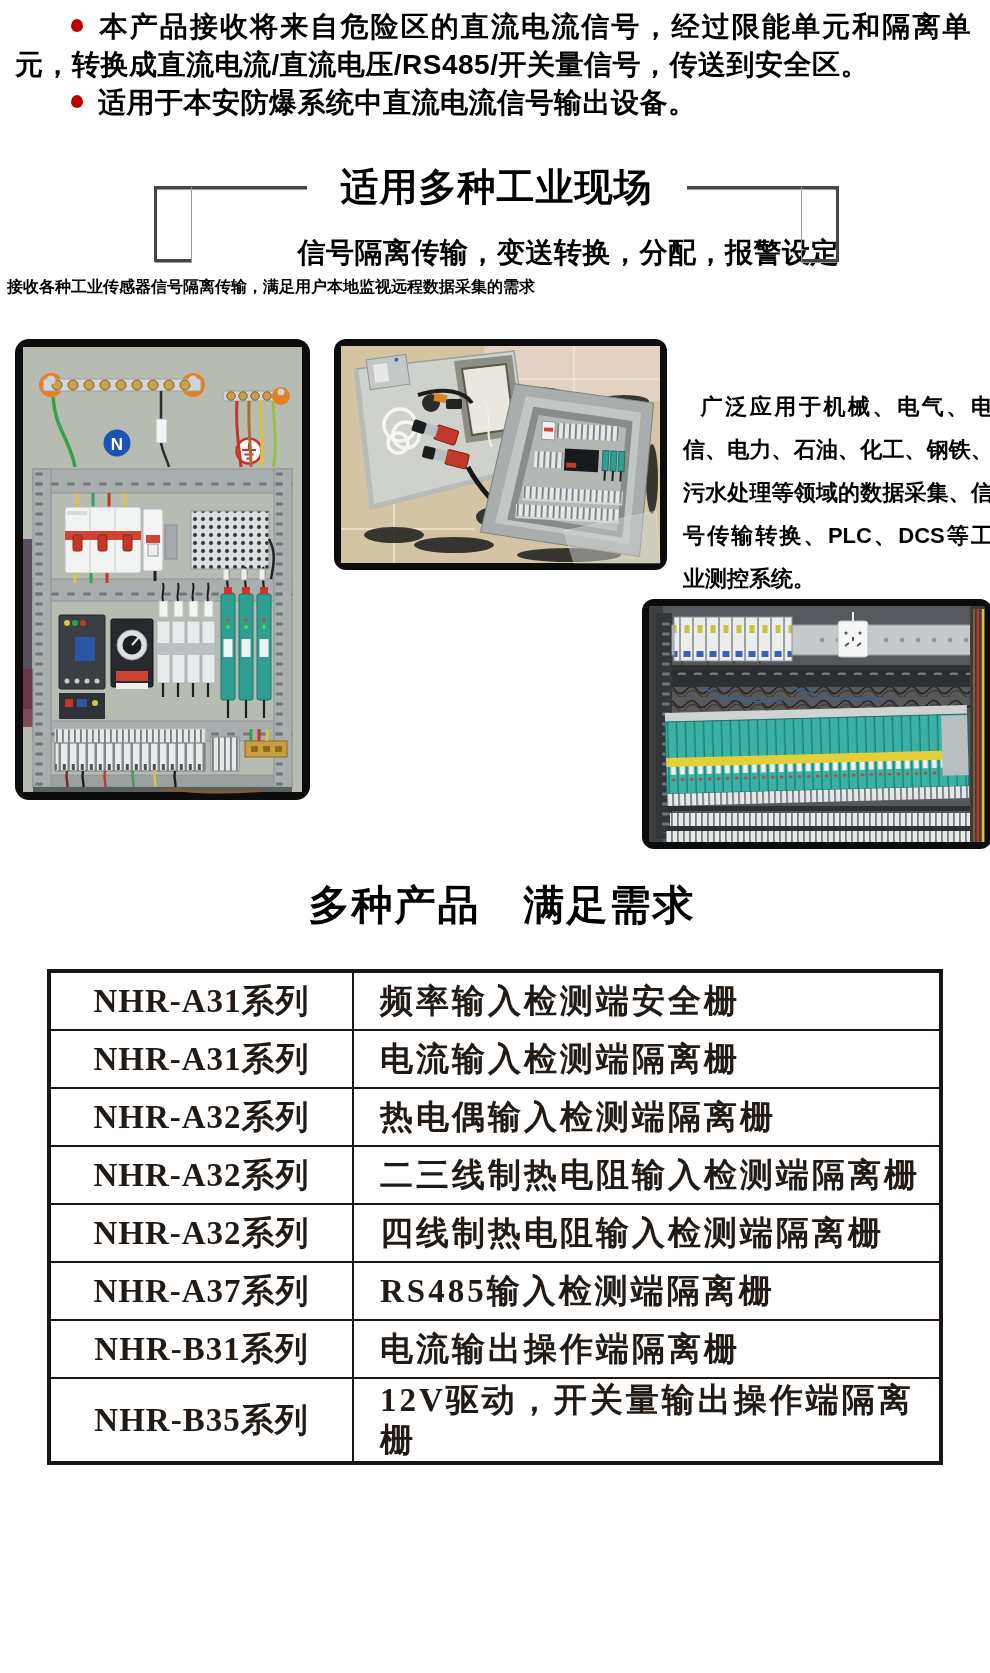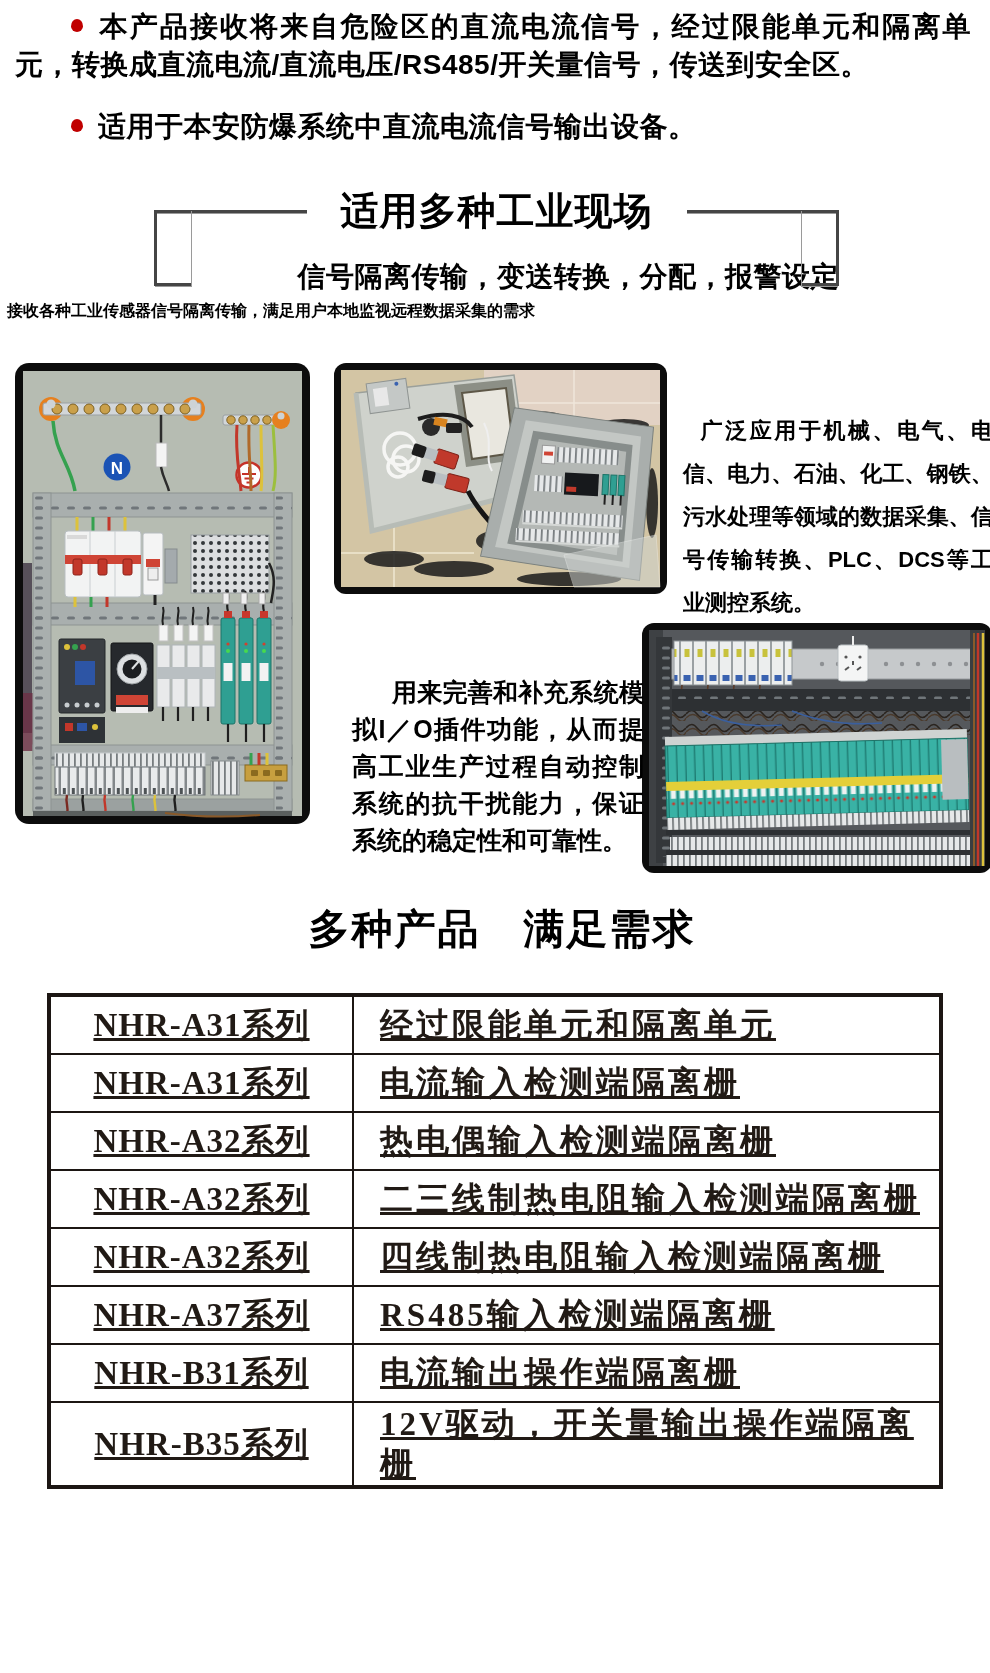--- a/index.html
+++ b/index.html
@@ -2,21 +2,21 @@
 <html><head>
 <meta charset="utf-8">
 <style>
   html,body{margin:0;padding:0;background:#ffffff;}
   .page{position:relative;width:990px;height:1673px;background:#fff;overflow:hidden;
         font-family:"Liberation Sans","DejaVu Sans",sans-serif;color:#000;padding-left:7px;}
   
   .intro{padding-top:8px;}
   .bullet-item{margin:0 26px 0 8px;font-size:28px;font-weight:bold;line-height:38px;
                letter-spacing:.5px;text-align:justify;}
-  .bullet-item + .bullet-item{margin-top:24px;}
+  .bullet-item + .bullet-item{}
   .dot{display:inline-block;width:12px;height:13px;border-radius:50% 50% 50% 50%/55% 55% 45% 45%;
        background:#c00000;margin-left:56px;margin-right:15px;transform:translateY(-4px);}
   
   .bracket-box{position:relative;width:685px;margin:41px 0 0 147px;}
   .bb-titlerow{display:flex;align-items:center;height:48px;}
   .bb-line{flex:1;height:0;border-top:3px solid #454545;box-shadow:0 1px 0 #9a9a9a;}
   .bb-title{margin:0 34px;font-size:38px;font-weight:bold;letter-spacing:1px;white-space:nowrap;}
   .bb-corner{position:absolute;top:23px;width:34px;height:73px;}
   .bb-corner.left{left:0;border-left:3px solid #454545;border-bottom:3px solid #454545;
                   box-shadow:1px 1px 0 #9a9a9a;}
@@ -31,21 +31,21 @@
   #photo1{left:8px;top:32px;}
   #photo2{left:327px;top:32px;}
   #photo3{left:635px;top:292px;}
   .caption{position:absolute;font-weight:bold;text-align:justify;}
   .caption-apps{left:676px;top:56px;width:310px;font-size:22px;line-height:43px;text-indent:0.8em;}
   .caption-purpose{left:345px;top:318px;width:292px;font-size:25px;line-height:37px;text-indent:1.6em;}
   
   .products-heading{margin:22px 0 8px 0;text-align:center;font-size:41px;font-weight:bold;
                     letter-spacing:2px;line-height:48px;}
   table.products{border-collapse:collapse;margin:40px 0 0 40px;width:896px;
-                 font-family:"Liberation Serif","DejaVu Serif",serif;color:#211a15;text-decoration:underline;}
+                 font-family:"Liberation Serif","DejaVu Serif",serif;color:#211a15;}
   table.products,table.products td{border:2px solid #1c1613;}
   table.products{border-width:4px;}
   table.products td{height:54px;font-size:33px;font-weight:bold;line-height:40px;}
   td.series{width:299px;text-align:center;letter-spacing:1px;}
   td.descr{padding-left:26px;letter-spacing:3px;}
 </style>
 </head>
 <body>
 
 <svg width="0" height="0" style="position:absolute" aria-hidden="true">
@@ -398,30 +398,29 @@
       <rect x="24" y="227" width="304" height="5" fill="#2d3033"></rect>
       <rect x="24" y="232" width="306" height="11" fill="url(#teethS)"></rect>
 
       <rect x="328" y="7" width="15" height="236" fill="#3a3d40"></rect>
       <path d="M332 10 V243" stroke="#8a5a2a" stroke-width="2"></path>
       <path d="M336 10 V243" stroke="#c2372a" stroke-width="2.5"></path>
       <path d="M341 10 V243" stroke="#ddc23b" stroke-width="2.5"></path>
     </svg>
 
     <p class="caption caption-apps">广泛应用于机械、电气、电信、电力、石油、化工、钢铁、污水处理等领域的数据采集、信号传输转换、PLC、DCS等工业测控系统。</p>
-    <p class="caption caption-purpose">用来完善和补充系统模拟I／O插件功能，从而提高工业生产过程自动控制系统的抗干扰能力，保证系统的稳定性和可靠性。</p>
   </section>
 
   <h2 class="products-heading">多种产品　满足需求</h2>
 
   <table class="products">
     <tbody>
       <tr>
         <td class="series">NHR-A31系列</td>
-        <td class="descr">经过限能单元和隔离单元</td>
+        <td class="descr">频率输入检测端安全栅</td>
       </tr>
       <tr>
         <td class="series">NHR-A31系列</td>
         <td class="descr">电流输入检测端隔离栅</td>
       </tr>
       <tr>
         <td class="series">NHR-A32系列</td>
         <td class="descr">热电偶输入检测端隔离栅</td>
       </tr>
       <tr>

